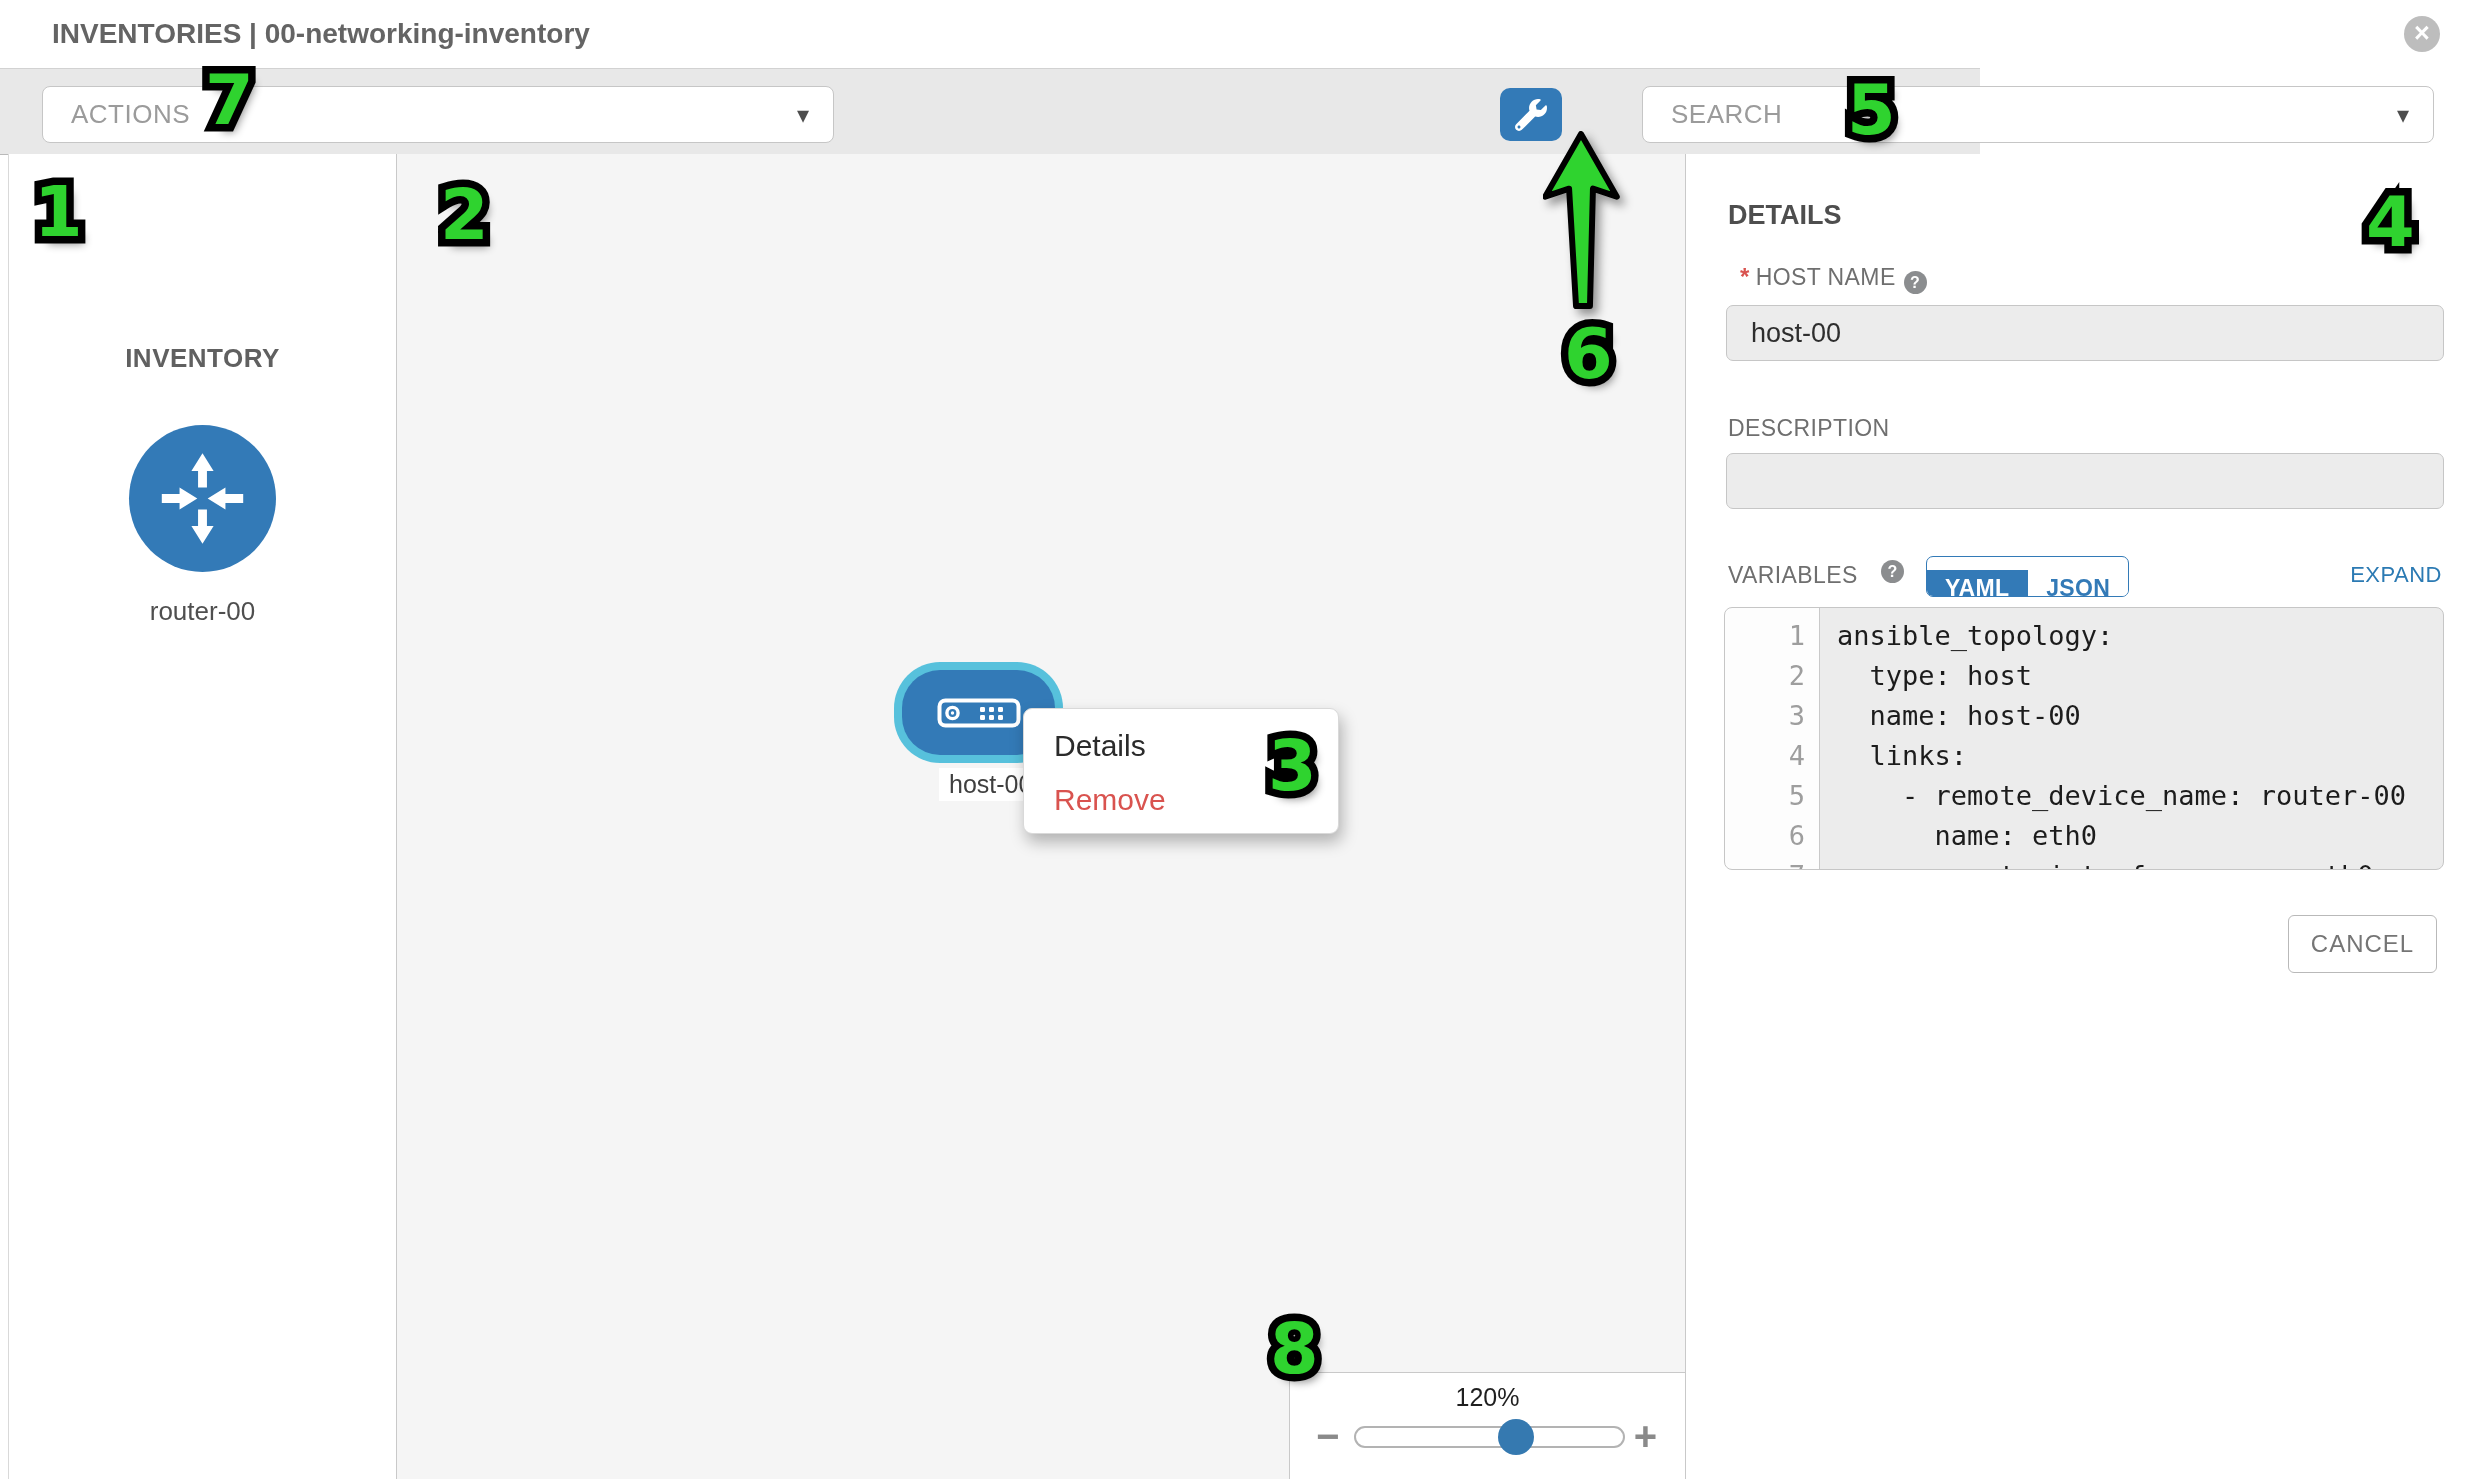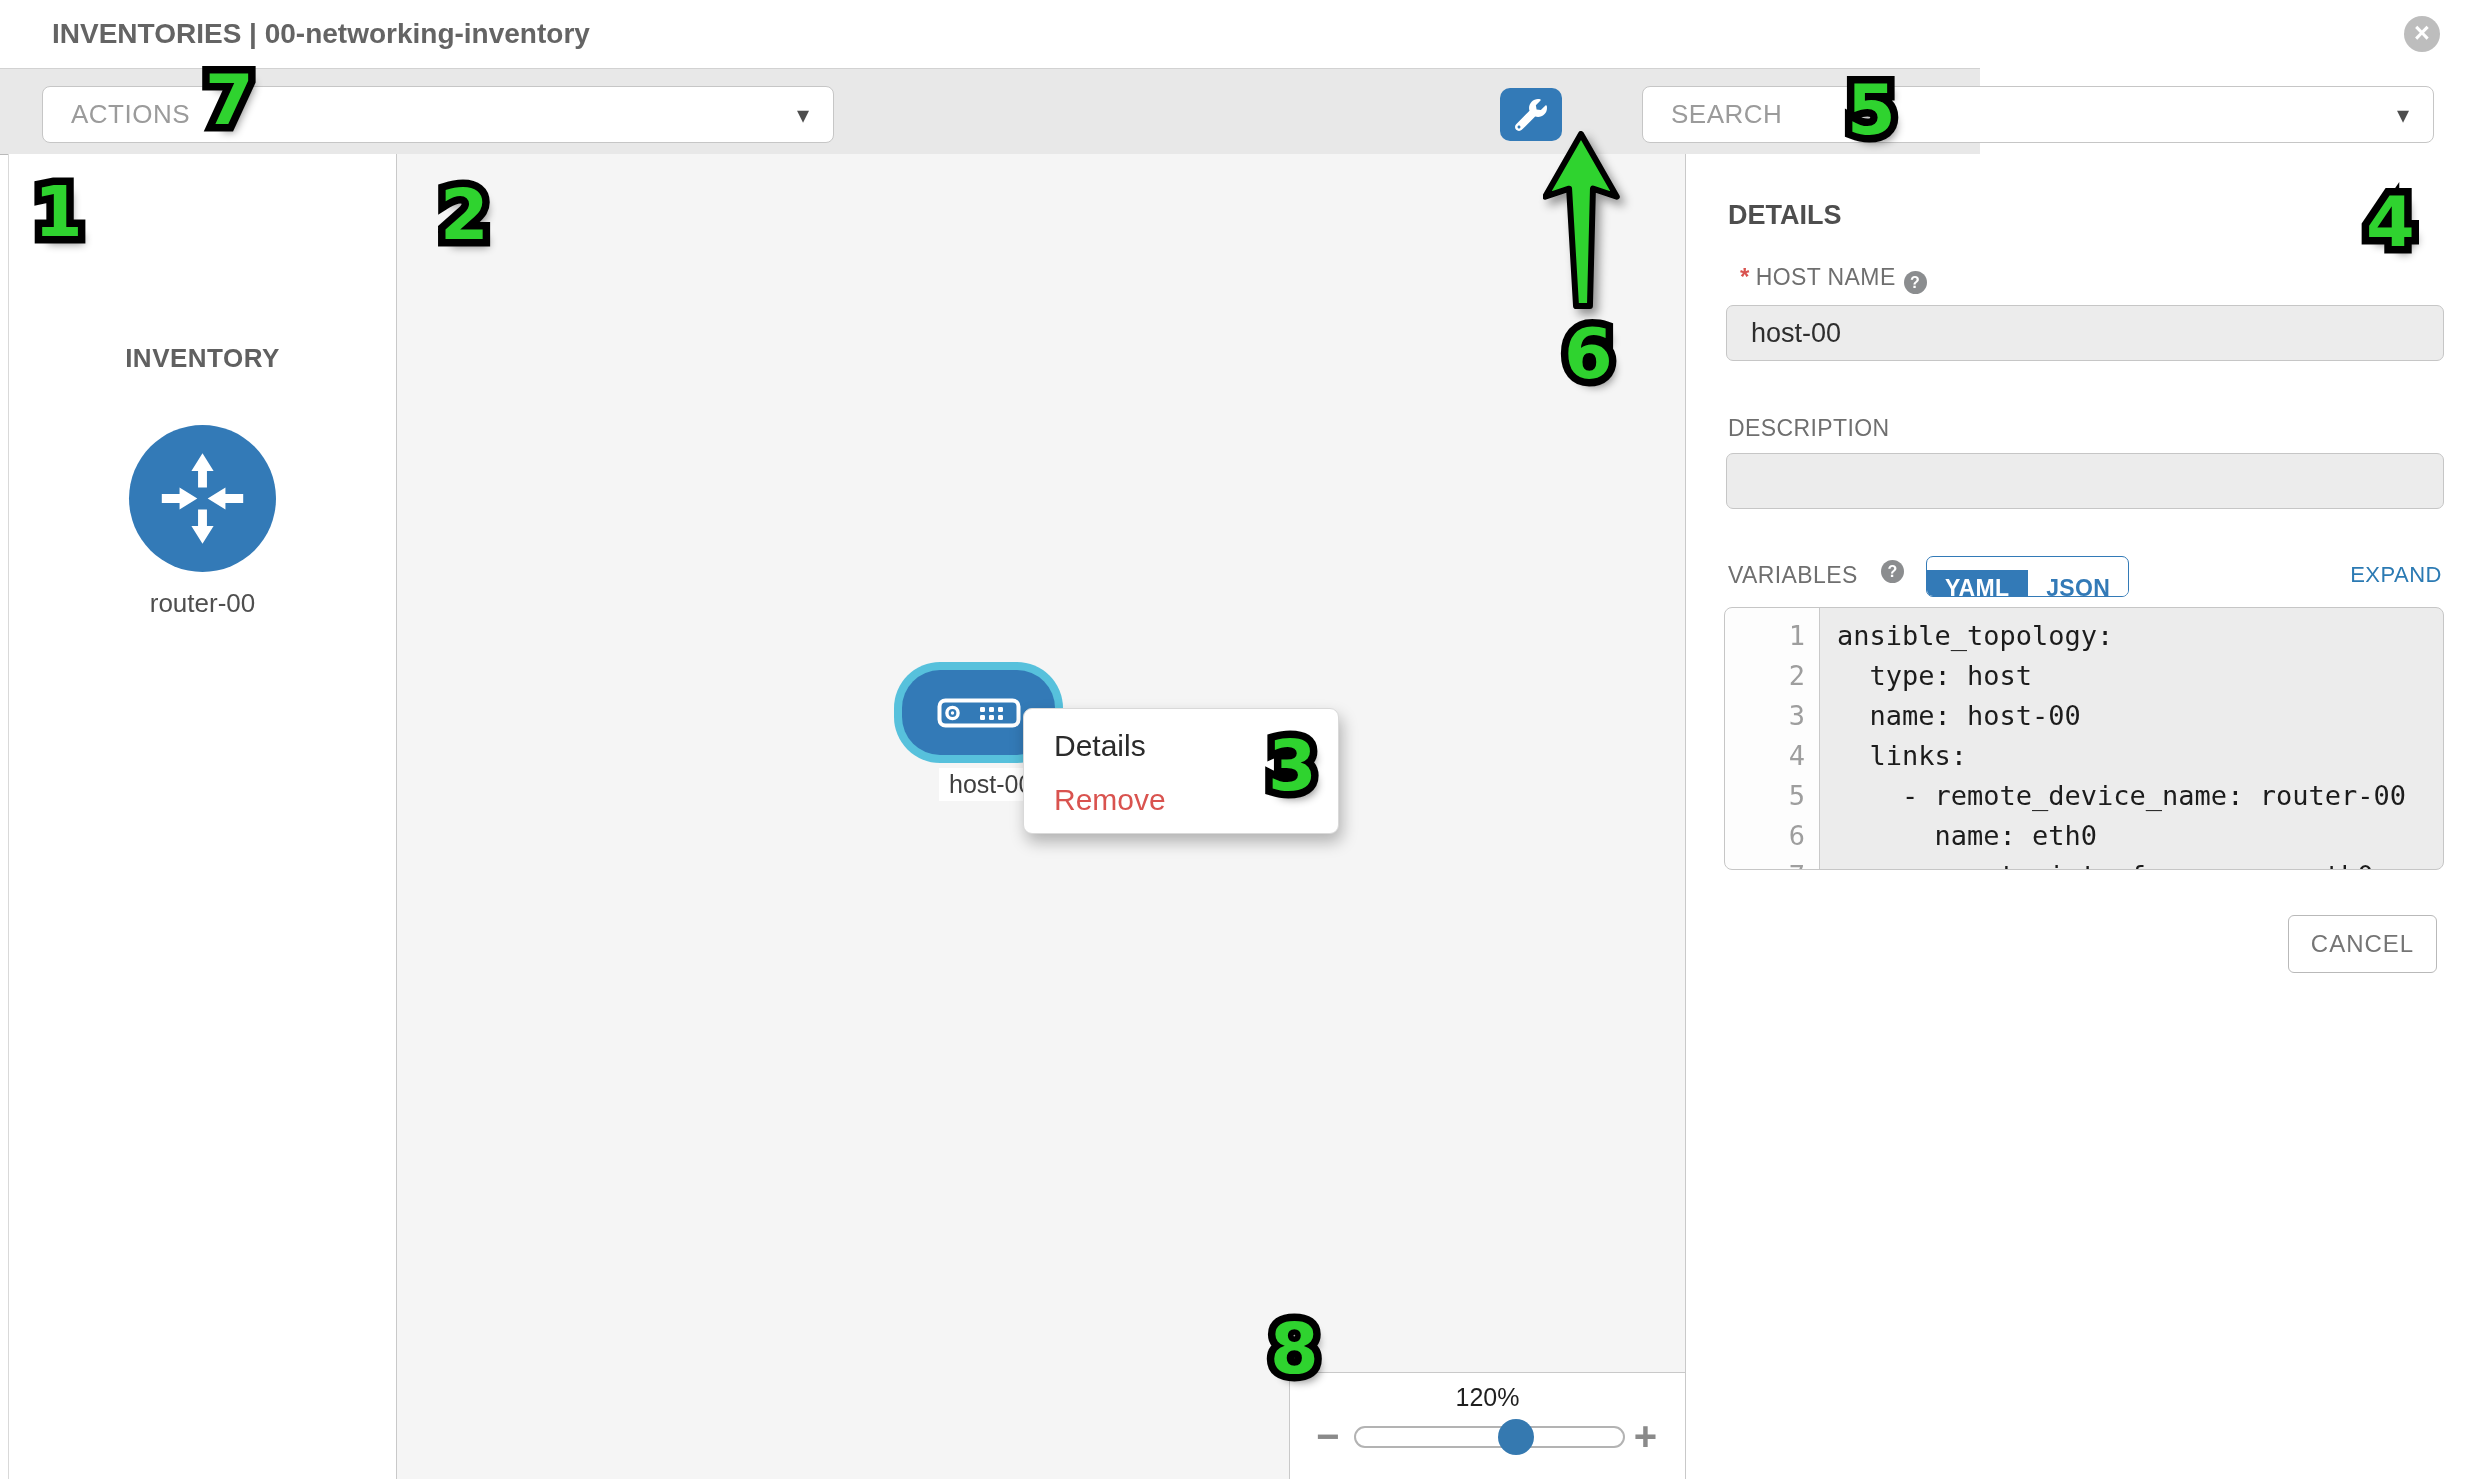--- a/index.html
+++ b/index.html
@@ -34,21 +34,21 @@
   .details{position:absolute;left:1686px;top:154px;width:794px;height:1325px;background:#fff;}
 
   
   .inv-title{position:absolute;left:0;top:189px;width:100%;text-align:center;font-size:26px;font-weight:bold;
              color:#606060;letter-spacing:0.5px;}
   .dev{position:absolute;left:0;width:100%;display:flex;flex-direction:column;align-items:center;cursor:pointer;}
   .dev-router{top:271px;}
   .dev-switch{top:567px;}
   .router-circle{width:147px;height:147px;border-radius:50%;background:#337ab7;display:flex;align-items:center;justify-content:center;}
   .switch-square{width:151px;height:147px;border-radius:34px;background:#337ab7;display:flex;align-items:center;justify-content:center;}
-  .dev-label{margin-top:16px;font-size:26px;color:#4f4f4f;}
+  .dev-label{margin-top:24px;font-size:26px;color:#4f4f4f;}
 
   
   .host-node{position:absolute;left:894px;top:662px;width:169px;height:101px;border-radius:46px;background:#57c1dc;cursor:pointer;}
   .host-node-inner{position:absolute;left:8px;top:8px;right:8px;bottom:8px;border-radius:38px;background:#337ab7;
                    display:flex;align-items:center;justify-content:center;}
   .host-node-label{position:absolute;left:939px;top:768px;background:#fff;padding:2px 10px;font-size:25px;color:#3f3f3f;}
 
   .context-menu{position:absolute;left:1023px;top:708px;width:316px;height:126px;background:#fff;
                 border:1px solid #d9d9d9;border-radius:9px;box-shadow:3px 8px 16px rgba(0,0,0,.28);
                 box-sizing:border-box;padding-top:10px;}

